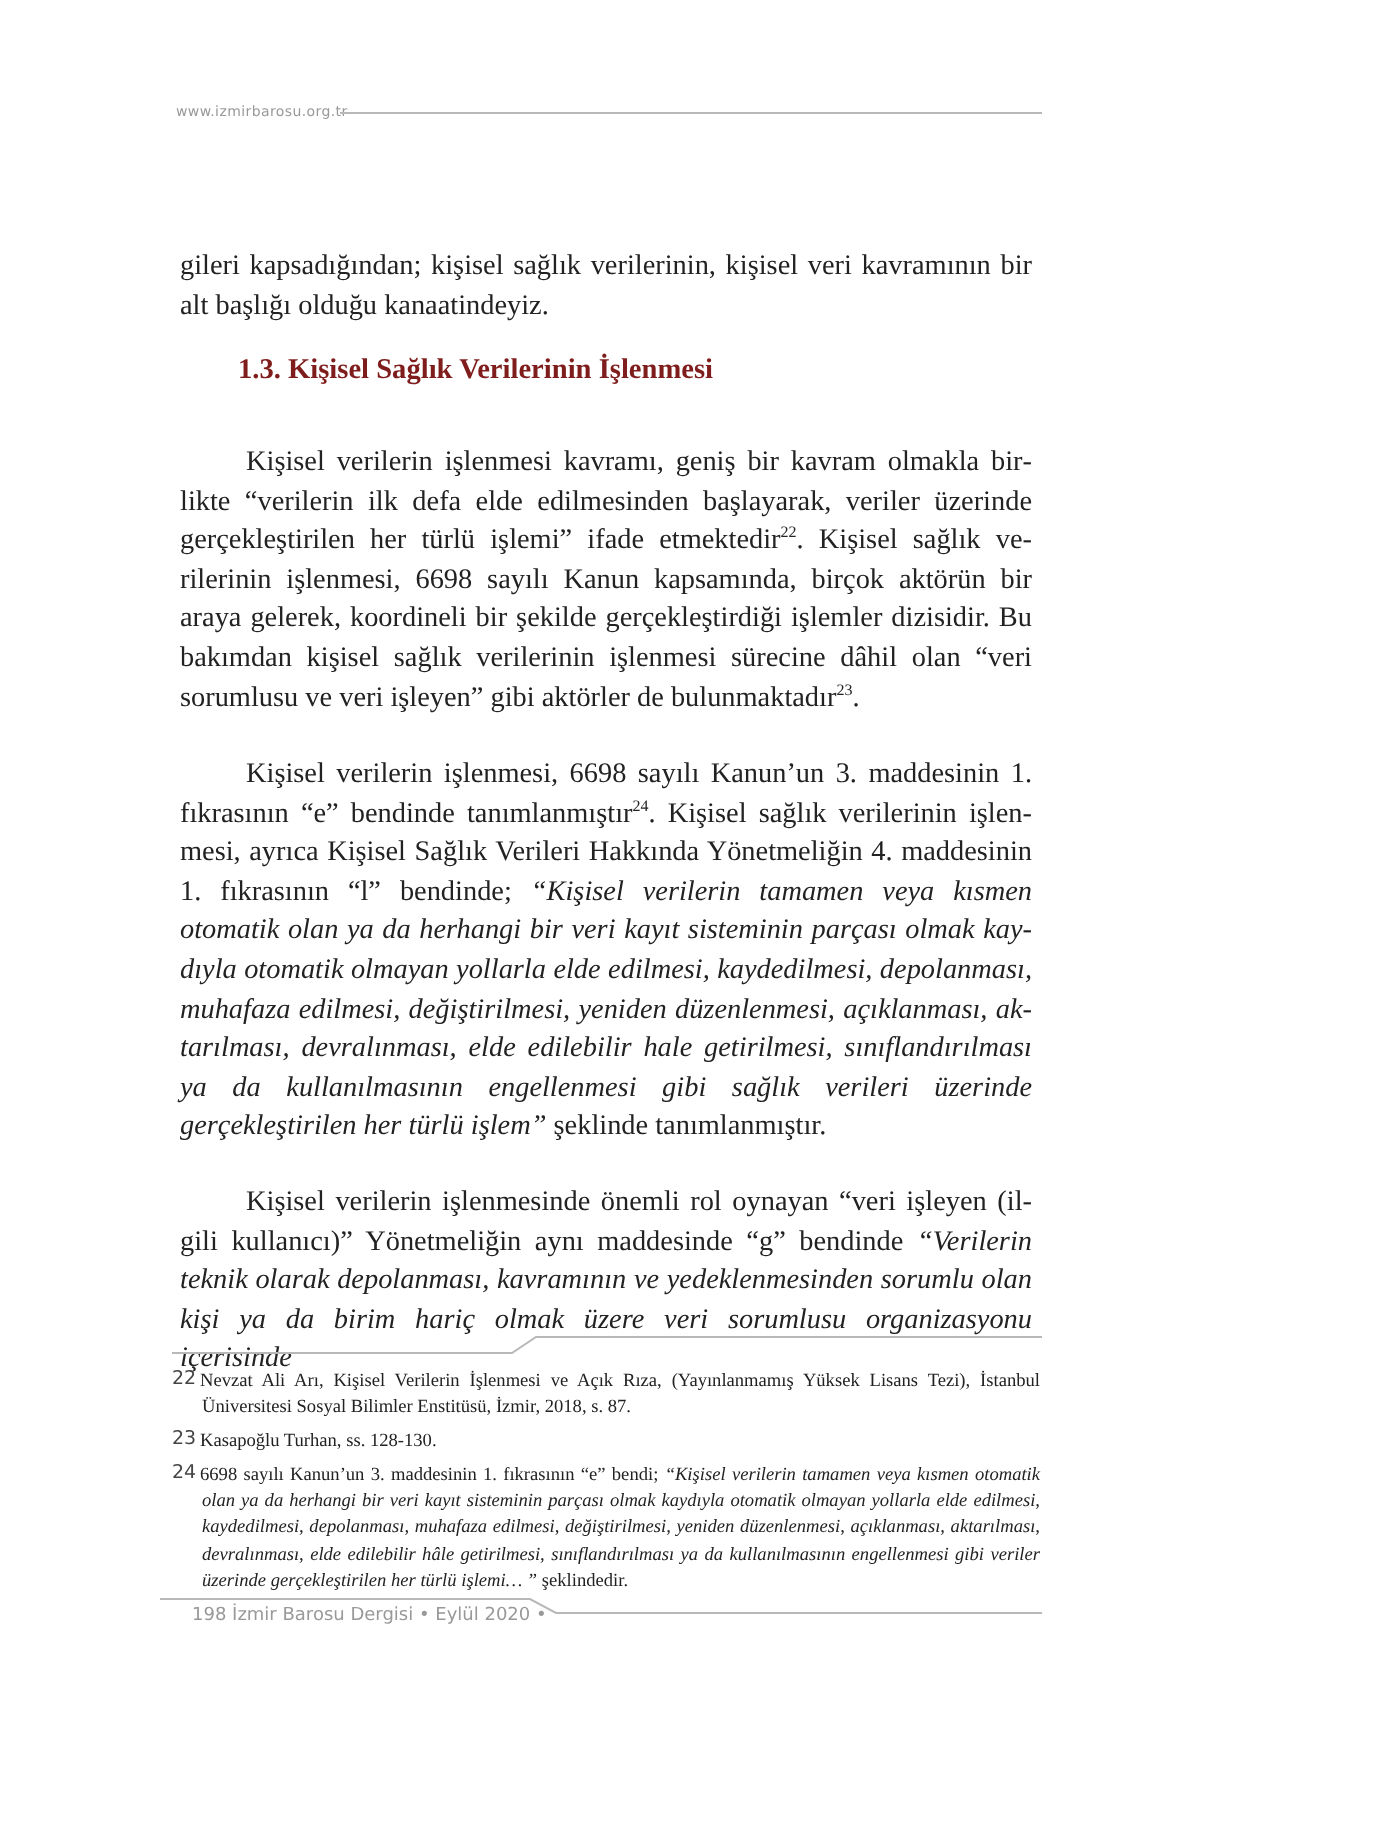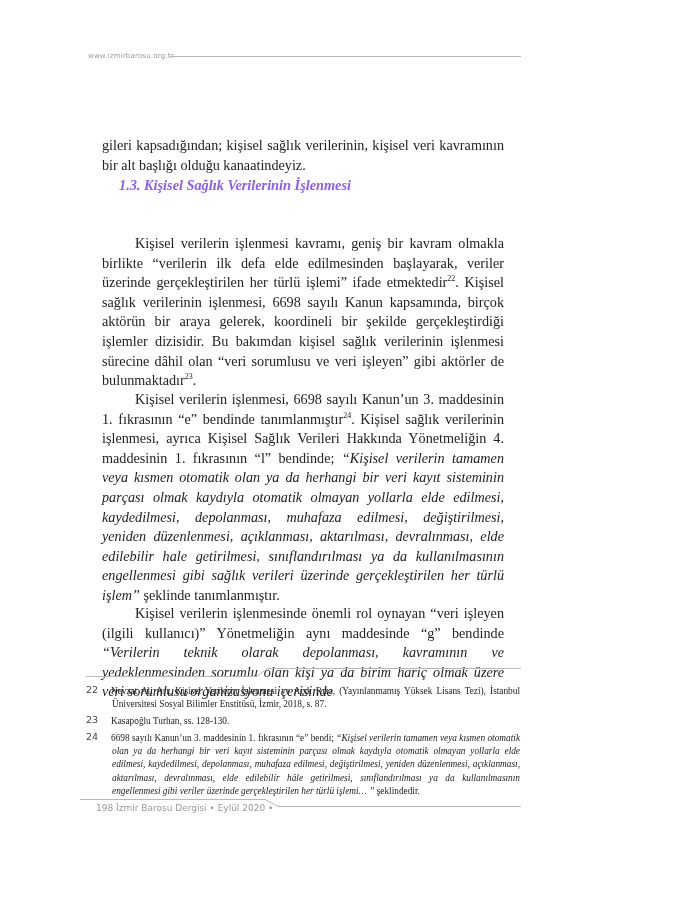--- a/index.html
+++ b/index.html
@@ -1,28 +1,28 @@
 <!DOCTYPE html>
 <html><head>
 <meta charset="utf-8">
 <style>
   html, body { margin:0; padding:0; background:#ffffff; }
   body { width:700px; height:917px; position:relative; overflow:hidden; font-family:"Liberation Serif","DejaVu Serif",serif; color:#222; }
   .hdr-url { position:absolute; left:88px; top:52px; font-family:"DejaVu Sans","Liberation Sans",sans-serif; font-size:7px; color:#999; letter-spacing:0.2px; }
   .hdr-line { position:absolute; left:170px; top:56px; width:351px; height:0; border-top:1px solid #b8b8b8; }
   .body-text { position:absolute; left:86px; width:434px; font-size:14.2px; line-height:19.6px; text-align:justify; hyphens:manual; }
-  .p { margin:16px; text-align:justify; }
+  .p { margin:4px; text-align:justify; }
   .indent { text-indent:33px; }
-  .heading { position:absolute; left:119px; top:177px; font-weight:bold; font-size:14.3px; color:#8b5cf6;font-style:italic; }
+  .heading { position:absolute; left:119px; top:177px; font-weight:bold; font-size:14.3px; color:#7f1d1d; }
   sup { font-size:8px; line-height:0; vertical-align:super; }
   i { font-style:italic; }
   .sep { position:absolute; left:0; top:0; }
   .fn { position:absolute; left:86px; width:434px; font-size:9.3px; line-height:13.2px; color:#222; }
   .fn .num { position:absolute; left:0; top:-2px; font-family:"DejaVu Sans","Liberation Sans",sans-serif; font-size:9.5px; color:#444; }
-  .fn .txt { margin-left:26px; text-align:justify; }
+  .fn .txt { margin-left:15px; text-align:justify; }
   .fn .txt.first { text-indent:-1px; }
   .footer { position:absolute; left:96px; top:803px; font-family:"DejaVu Sans","Liberation Sans",sans-serif; font-size:9px; color:#999; }
 </style>
 </head>
 <body>
 
 <div class="hdr-url">www.izmirbarosu.org.tr</div>
 <div class="hdr-line"></div>
 
 <div class="body-text" style="top:120px;">

